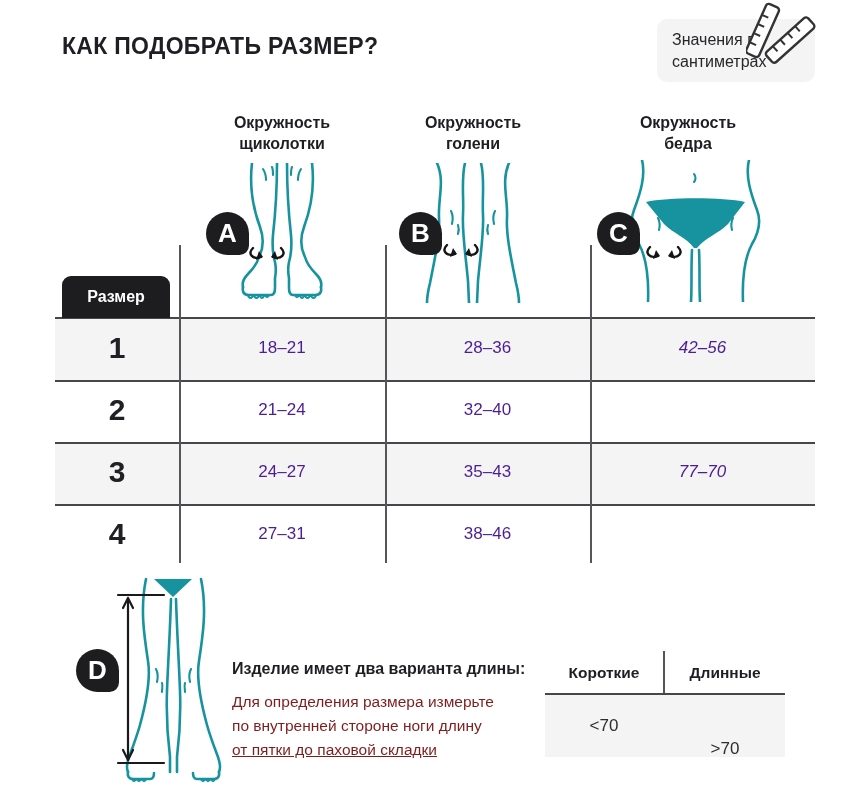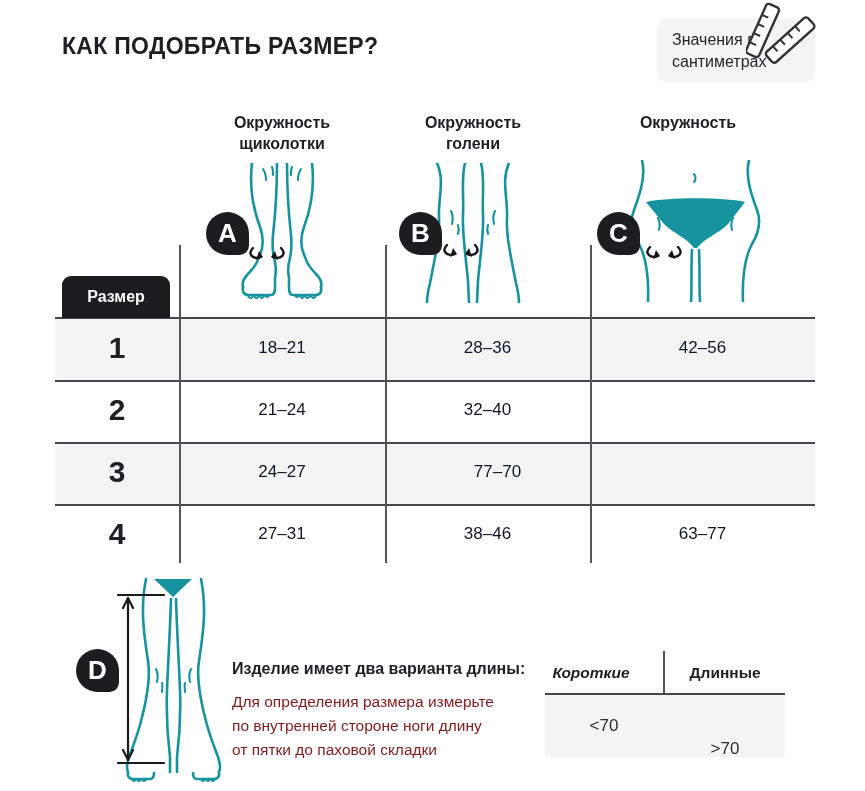--- a/index.html
+++ b/index.html
@@ -49,32 +49,32 @@
   .hline { left:55px; width:760px; height:2px; background:#46474b; }
   .vline { width:2px; background:#55565a; top:245px; height:318px; }
   .corner-tab {
     left:62px; top:276px; width:108px; height:42px; background:#1d1d1f;
     border-radius:9px 9px 0 0; color:#fff; font-size:16px; font-weight:bold;
     display:flex; align-items:center; justify-content:center;
   }
   .cells { left:55px; top:317px; width:760px; height:248px; display:flex; flex-direction:column; }
   .cells .trow { height:62px; display:flex; align-items:center; }
   .cells .cell { display:flex; align-items:center; justify-content:center; height:100%; }
-  .cw0 { width:124px; } .cw1 { width:206px; } .cw2 { width:205px; } .cw3 { width:225px; }
+  .cw0 { width:124px; } .cw1 { width:206px; } .cw2 { width:205px; } .cw3 { width:225px;font-style:italic; }
   .size-num { font-size:30px; font-weight:bold; color:#202024; }
-  .range-val { font-size:17px; color:#0f172a; }
+  .range-val { font-size:17px; color:#4c1d95; }
 
   
   .len-heading { left:232px; top:660px; font-size:16px; font-weight:bold; }
   .len-line { left:232px; width:330px; font-size:15.5px; line-height:24px; color:#7f1d1d; }
-  .ll1 { top:690px; } .ll2 { top:714px; } .ll3 { top:738px; }
+  .ll1 { top:690px; } .ll2 { top:714px; } .ll3 { top:738px;text-decoration:underline; }
 
   .mini-h { top:655px; height:36px; display:flex; align-items:center; justify-content:center;
             font-size:15.5px; font-weight:bold; }
-  .mh1 { left:532px; width:118px;font-style:italic; } .mh2 { left:665px; width:120px;text-align:center; }
+  .mh1 { left:545px; width:118px; } .mh2 { left:665px; width:120px;text-align:center; }
   .mini-vline { left:663px; top:651px; width:2px; height:106px; background:#55565a; }
   .mini-hline { left:545px; top:693px; width:240px; height:2px; background:#46474b; }
   .mini-grayrow { left:545px; top:695px; width:240px; height:62px; background:#f4f4f5; }
   .mini-v { top:695px; height:62px; display:flex; align-items:center; justify-content:center;
             font-size:17px; color:#2c2d30; }
   .mv1 { left:545px; width:118px;text-align:right; } .mv2 { left:665px; width:120px;margin-top:23px; }
 </style>
 </head>
 <body>
 
@@ -106,20 +106,21 @@
   <div class="abs col-header c1">
     <div>Окружность</div>
     <div>щиколотки</div>
   </div>
   <div class="abs col-header c2">
     <div>Окружность</div>
     <div>голени</div>
   </div>
   <div class="abs col-header c3">
     <div>Окружность</div>
+    <div>бедра</div>
   </div>
 
   <svg class="abs illus" style="left:232px; top:163px;" width="100" height="140" viewBox="0 0 100 140">
     <path d="M20,0 C17,26 22,48 28,64 C32,75 31,86 27,94 C25,101 21,106 16,111 C12,115 10,120 11,124"></path>
     <path d="M45,0 C45,28 43,54 41,72 C40,83 41,92 43,99 C44,104 44,110 43,115 L43,124"></path>
     <path d="M11,124 C10,129 12,132 17,132 L39,132 C42,132 43,129 43,125"></path>
     <path class="thin" d="M16,132 c1,4 4,4 5,0 M22,132 c1,4 4,4 5,0 M28,132 c1,4 3,4 4,0 M33,132 c1,3 3,3 4,0"></path>
     <path d="M80,0 C83,26 78,48 72,64 C68,75 69,86 73,94 C75,101 79,106 84,111 C88,115 90,120 89,124"></path>
     <path d="M55,0 C55,28 57,54 59,72 C60,83 59,92 57,99 C56,104 56,110 57,115 L57,124"></path>
     <path d="M89,124 C90,129 88,132 83,132 L61,132 C58,132 57,129 57,125"></path>
@@ -195,27 +196,27 @@
       <div class="cell cw3 range-val">42–56</div>
     </div>
     <div class="trow">
       <div class="cell cw0 size-num">2</div>
       <div class="cell cw1 range-val">21–24</div>
       <div class="cell cw2 range-val">32–40</div>
     </div>
     <div class="trow">
       <div class="cell cw0 size-num">3</div>
       <div class="cell cw1 range-val">24–27</div>
+      <div class="cell cw2 range-val">35–43</div>
       <div class="cell cw3 range-val">77–70</div>
     </div>
     <div class="trow">
       <div class="cell cw0 size-num">4</div>
       <div class="cell cw1 range-val">27–31</div>
       <div class="cell cw2 range-val">38–46</div>
-      <div class="cell cw3 range-val">63–77</div>
     </div>
   </div>
 
   <svg class="abs illus" style="left:110px; top:573px;" width="115" height="210" viewBox="0 0 115 210">
     <path class="fill-teal" d="M44,6 L82,6 L63,24 Z"></path>
     <path d="M36,6 C30,35 34,62 38,88 C41,106 36,130 30,152 C26,166 22,176 19,184 C17,190 16,195 18,199"></path>
     <path d="M61,26 C60,60 58,90 57,118 C56,145 58,168 60,184 L60,199"></path>
     <path d="M18,199 C17,203 19,206 23,206 L40,206 C43,206 44,203 44,200"></path>
     <path class="thin" d="M22,206 c1,3 3,3 4,0 M27,206 c1,3 3,3 4,0 M32,206 c1,3 3,3 4,0"></path>
     <path d="M91,6 C97,35 93,62 89,88 C86,106 91,130 97,152 C101,166 105,176 108,184 C110,190 111,195 109,199"></path>

